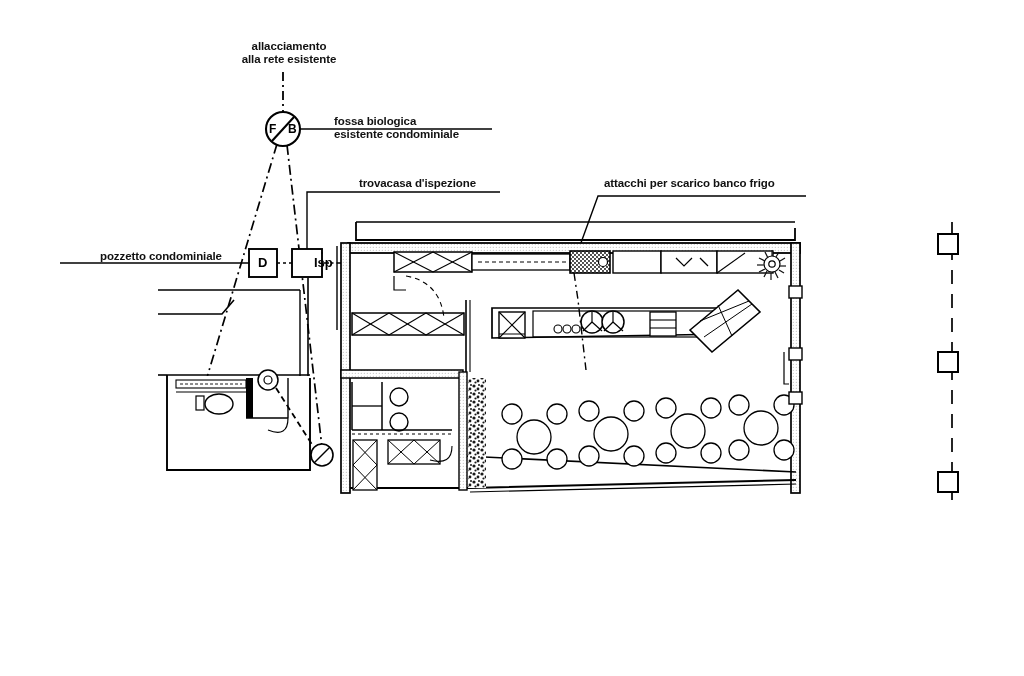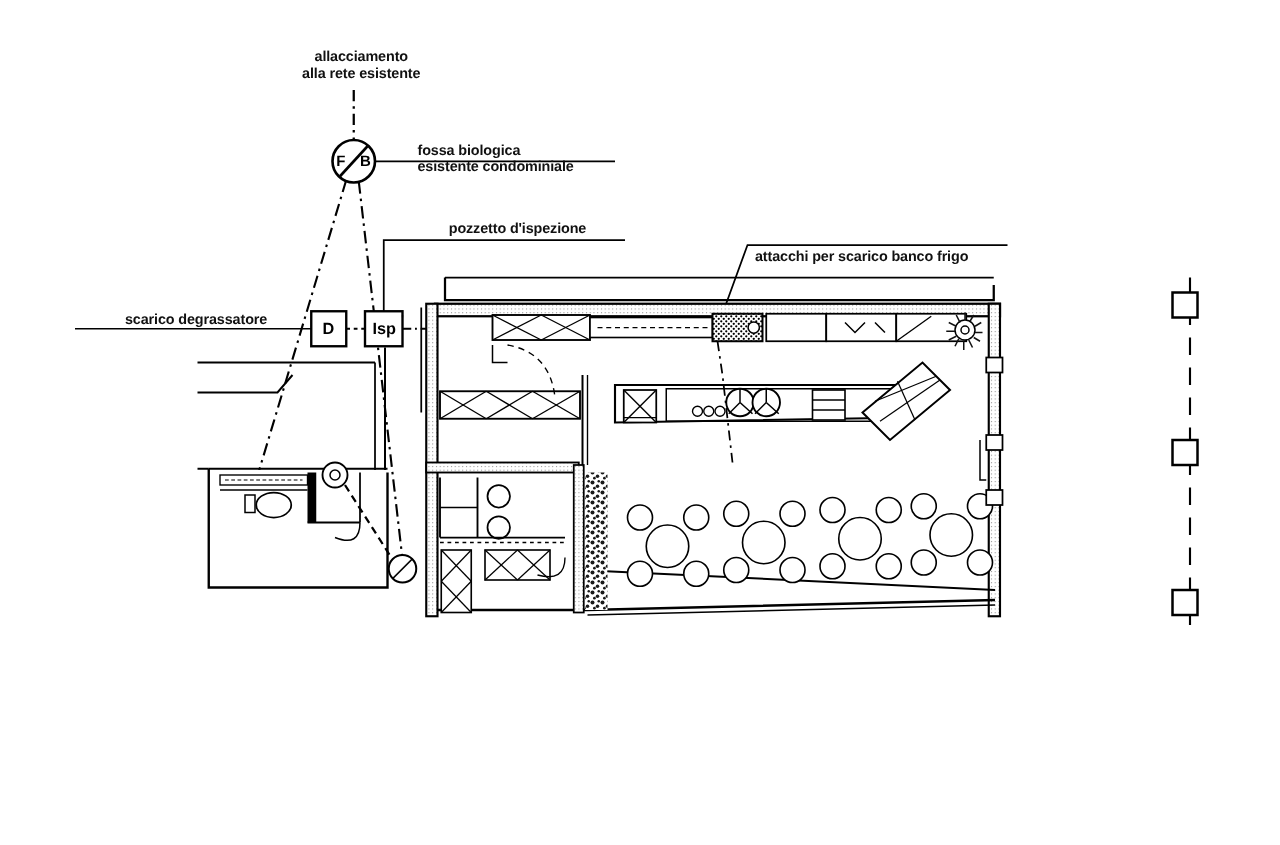--- a/index.html
+++ b/index.html
@@ -337,32 +337,32 @@
       <rect x="938" y="352" width="20" height="20" stroke-width="2" fill="#fff"></rect>
       <rect x="938" y="472" width="20" height="20" stroke-width="2" fill="#fff"></rect>
     </g>
   </svg>
 
   <div class="fblabel" style="left:269px;top:122px;">F</div>
   <div class="fblabel" style="left:288px;top:122px;">B</div>
 
   <div class="boxlabel" style="left:258px;top:255px;">D</div>
 
-  <div class="boxlabel" style="left:282px;top:255px;padding-left:16px;">Isp</div>
+  <div class="boxlabel" style="left:298px;top:255px;padding-left:16px;">Isp</div>
 
   <div class="note" style="left:334px;top:115px;">
     <div>fossa biologica</div>
     <div>esistente condominiale</div>
   </div>
 
   <div class="note c" style="left:189px;top:40px;width:200px;">
     <div>allacciamento</div>
     <div>alla rete esistente</div>
   </div>
 
-  <div class="note" style="left:359px;top:177px;">pozzetto d'ispezione</div>
-
-  <div class="note" style="left:604px;top:177px;margin-top:23px;">attacchi per scarico banco frigo</div>
-
-  <div class="note" style="left:100px;top:250px;">scarico degrassatore</div>
+  <div class="note" style="left:359px;top:177px;">trovacasa d'ispezione</div>
+
+  <div class="note" style="left:604px;top:177px;">attacchi per scarico banco frigo</div>
+
+  <div class="note" style="left:100px;top:250px;">pozzetto condominiale</div>
 
 
 </div>
 
 </body></html>

